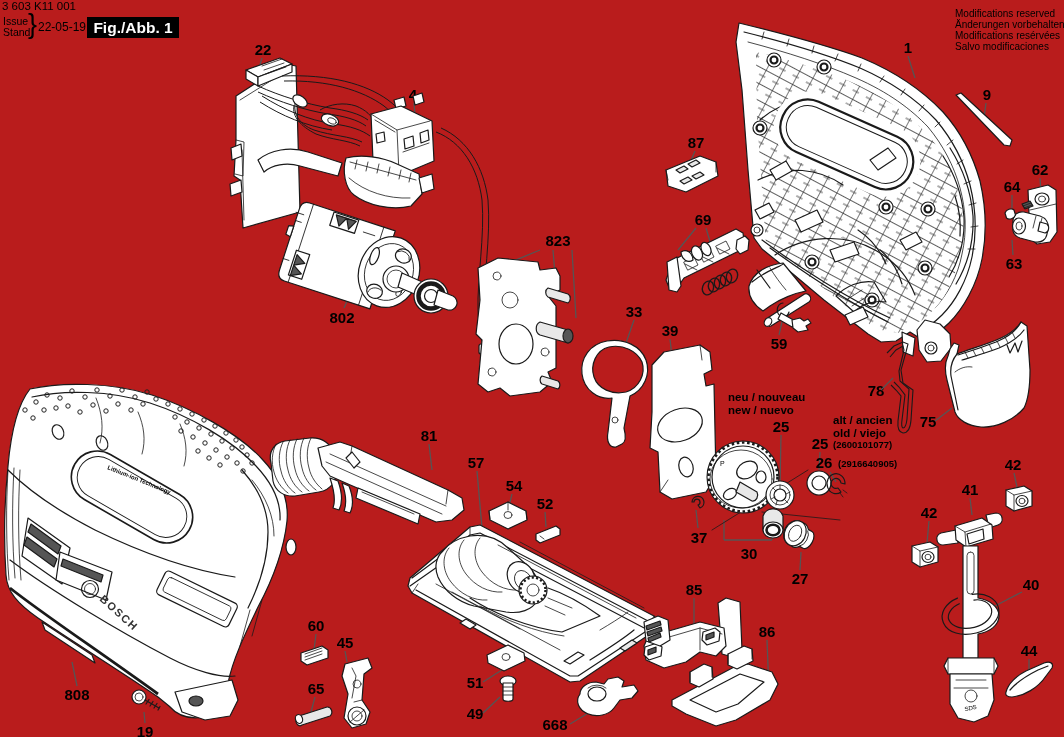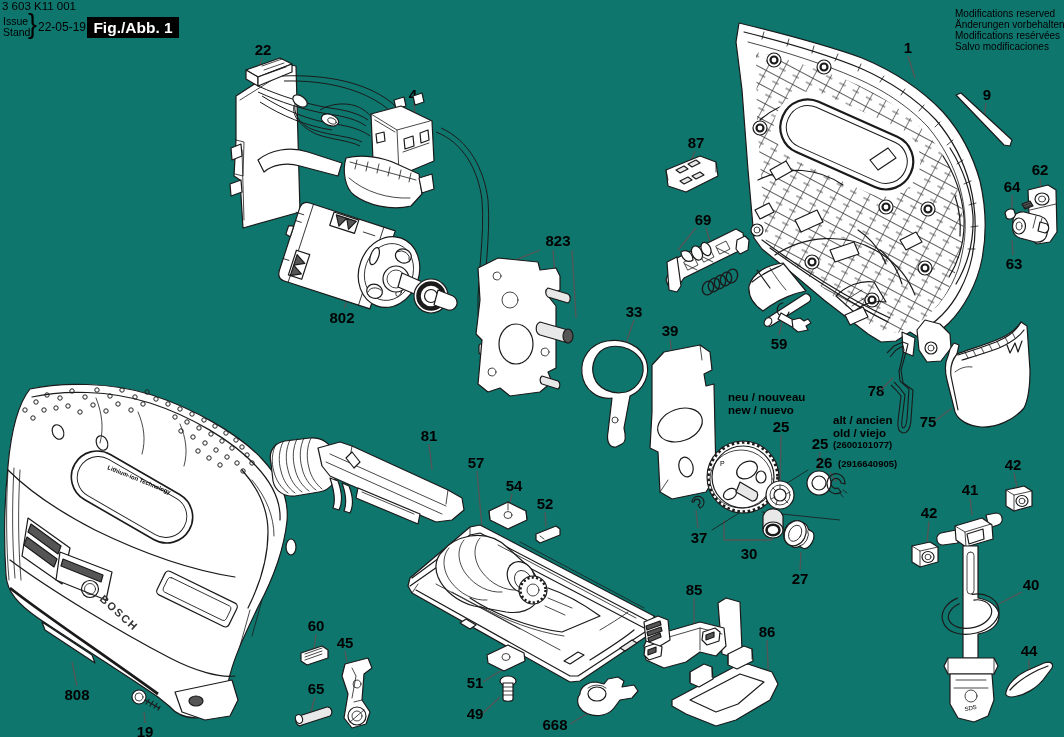--- a/index.html
+++ b/index.html
@@ -1,16 +1,16 @@
 <!DOCTYPE html>
 <html><head>
 <meta charset="utf-8">
 <style>
 html,body{margin:0;padding:0;background:#fff;}
-#page{position:relative;width:1064px;height:737px;background:#0f766e;overflow:hidden;}
+#page{position:relative;width:1064px;height:737px;background:#b91c1c;overflow:hidden;}
 svg{position:absolute;top:0;left:0;}
 text{font-family:"Liberation Sans",sans-serif;fill:#000;}
 .lbl{font-size:15px;font-weight:bold;text-anchor:middle;}
 .sm{font-size:11.5px;font-weight:bold;}
 .ld{stroke:#555;stroke-width:1.3;fill:none;}
 .ln{stroke:#1a1a1a;stroke-width:1.2;fill:none;stroke-linejoin:round;stroke-linecap:round;}
 .lt{stroke:#1a1a1a;stroke-width:0.8;fill:none;stroke-linejoin:round;stroke-linecap:round;}
 .fw{stroke:#1a1a1a;stroke-width:1.2;fill:#fff;stroke-linejoin:round;stroke-linecap:round;}
 .fg{stroke:#1a1a1a;stroke-width:1.2;fill:#e8e8e8;stroke-linejoin:round;stroke-linecap:round;}
 .fk{stroke:#1a1a1a;stroke-width:1.2;fill:#555;stroke-linejoin:round;}

